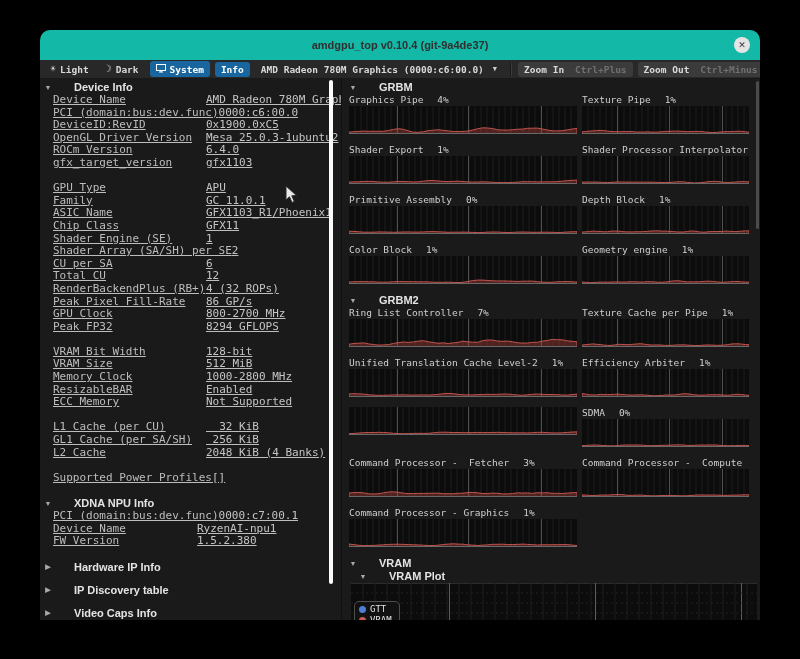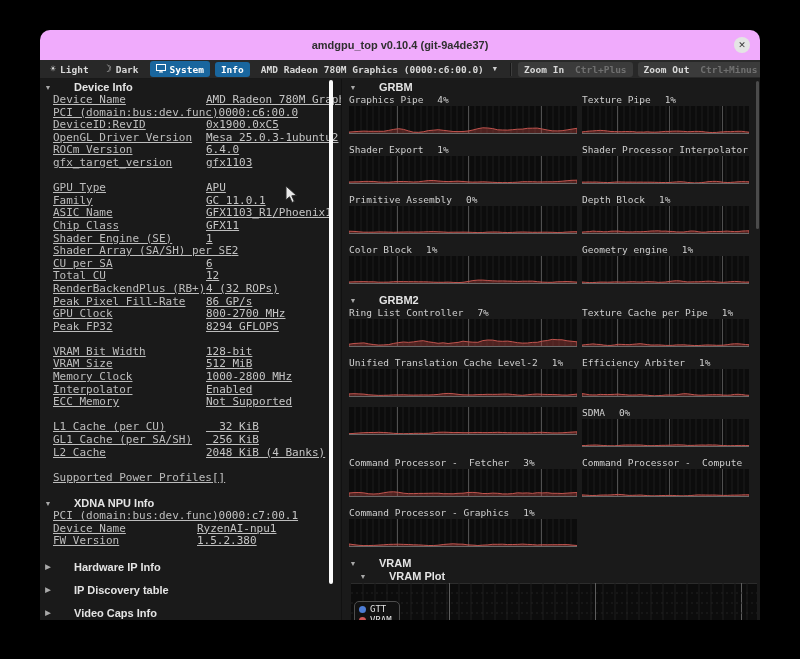--- a/index.html
+++ b/index.html
@@ -1,21 +1,21 @@
 <!DOCTYPE html>
 <html style="--accent: #19669e;"><head>
 <meta charset="utf-8">
 <style>
   html,body{margin:0;padding:0;background:#000;width:800px;height:659px;overflow:hidden;}
   *{box-sizing:border-box;}
   .stage{position:relative;width:800px;height:659px;background:#000;font-family:"DejaVu Sans Mono",monospace;}
   .window{position:absolute;left:40px;top:30px;width:720px;height:590px;border-radius:10px 10px 0 0;
           overflow:hidden;background:#1a1a1a;}
   
-  .titlebar{height:30px;background:#f0abfc;display:flex;align-items:center;justify-content:center;position:relative;}
+  .titlebar{height:30px;background:#14b8a6;display:flex;align-items:center;justify-content:center;position:relative;}
   .title{font:bold 11px "Liberation Sans",sans-serif;color:#2f2f2f;}
   .close-btn{position:absolute;right:10px;top:7px;width:16px;height:16px;border-radius:50%;
              background:#e4e4e4;border:none;display:flex;align-items:center;justify-content:center;
              font:bold 9px "DejaVu Sans",sans-serif;color:#3a3a3a;cursor:pointer;padding:0;}
   
   .toolbar{height:19px;background:#282828;border-bottom:1px solid #191919;display:flex;align-items:center;
            padding:0 4px;gap:5px;font:bold 9.5px "DejaVu Sans Mono",monospace;color:#d6d6d6;white-space:nowrap;overflow:hidden;}
   .tb{display:flex;align-items:center;gap:4px;padding:2px 6px;border-radius:3px;background:transparent;
       border:none;color:#d9d9d9;font:inherit;white-space:pre;cursor:pointer;}
   .tb.sel{background:var(--accent,#19669e);color:#fff;}
@@ -130,21 +130,21 @@
               <div class="kv-row"><span class="kv-label">Total CU</span><span class="kv-value">12</span></div>
               <div class="kv-row"><span class="kv-label">RenderBackendPlus (RB+)</span><span class="kv-value">4 (32 ROPs)</span></div>
               <div class="kv-row"><span class="kv-label">Peak Pixel Fill-Rate</span><span class="kv-value">86 GP/s</span></div>
               <div class="kv-row"><span class="kv-label">GPU Clock</span><span class="kv-value">800-2700 MHz</span></div>
               <div class="kv-row"><span class="kv-label">Peak FP32</span><span class="kv-value">8294 GFLOPS</span></div>
             </div>
             <div class="kv-group sec-0">
               <div class="kv-row"><span class="kv-label">VRAM Bit Width</span><span class="kv-value">128-bit</span></div>
               <div class="kv-row"><span class="kv-label">VRAM Size</span><span class="kv-value">512 MiB</span></div>
               <div class="kv-row"><span class="kv-label">Memory Clock</span><span class="kv-value">1000-2800 MHz</span></div>
-              <div class="kv-row"><span class="kv-label">Interpolator</span><span class="kv-value">Enabled</span></div>
+              <div class="kv-row"><span class="kv-label">ResizableBAR</span><span class="kv-value">Enabled</span></div>
               <div class="kv-row"><span class="kv-label">ECC Memory</span><span class="kv-value">Not Supported</span></div>
             </div>
             <div class="kv-group sec-0">
               <div class="kv-row"><span class="kv-label">L1 Cache (per CU)</span><span class="kv-value">  32 KiB</span></div>
               <div class="kv-row"><span class="kv-label">GL1 Cache (per SA/SH)</span><span class="kv-value"> 256 KiB</span></div>
               <div class="kv-row"><span class="kv-label">L2 Cache</span><span class="kv-value">2048 KiB (4 Banks)</span></div>
             </div>
             <div class="kv-group sec-0">
               <div class="kv-row"><span class="kv-label">Supported Power Profiles</span><span class="kv-value">[]</span></div>
             </div>

